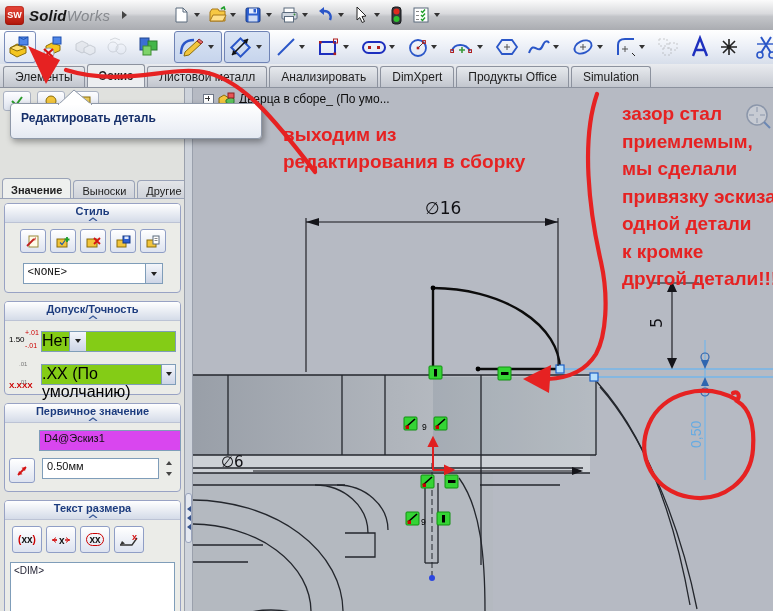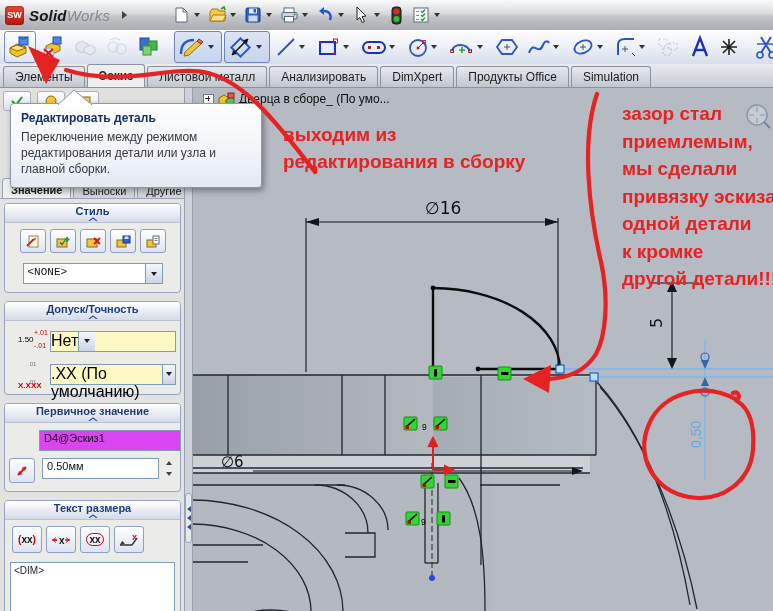--- a/index.html
+++ b/index.html
@@ -62,28 +62,28 @@
   .btnrow{display:flex;justify-content:center;padding:6px 2px 2px;}
   .mini-btn{width:24px;height:22px;border:1px solid #8f9ec6;border-radius:3px;margin:0 2px;
     background:linear-gradient(#ffffff,#dde3f0);display:flex;align-items:center;justify-content:center;}
   .combo{display:flex;width:138px;margin:8px auto 8px;border:1px solid #7f9db9;background:#fff;height:19px;}
   .combo .val{flex:1;font-size:11px;padding:2px 4px;white-space:nowrap;overflow:hidden;color:#111;font-family:Liberation Mono, monospace;}
   .cbtn{width:16px;background:linear-gradient(#f4f6fb,#cdd5e6);border-left:1px solid #7f9db9;
     display:flex;align-items:center;justify-content:center;}
   .cbtn::after{content:"";width:0;height:0;border-top:4px solid #222;
     border-left:3.5px solid transparent;border-right:3.5px solid transparent;}
   .tol-row{display:flex;align-items:center;margin:7px 4px;}
-  .tol-ic{width:32px;height:26px;position:relative;flex:none;margin-left:9px;}
+  .tol-ic{width:32px;height:26px;position:relative;flex:none;}
   .tol-ic .num{position:absolute;left:0;top:7px;font-size:8px;color:#000;}
   .tol-ic .plus{position:absolute;left:16px;top:1px;font-size:7px;color:#c00;}
   .tol-ic .minus{position:absolute;left:16px;top:14px;font-size:7px;color:#c00;}
   .prec-ic .t{position:absolute;left:10px;top:0;font-size:6px;color:#777;}
   .prec-ic .m{position:absolute;left:0;top:20px;font-size:8px;color:#c00;font-weight:bold;}
   .prec-ic .b{position:absolute;left:10px;top:18px;font-size:6px;color:#777;}
-  .combo2{display:flex;flex:1;border:1px solid #7f9db9;background:#fef9c3;height:19px;}
+  .combo2{display:flex;flex:1;border:1px solid #7f9db9;background:#84cc16;height:19px;}
   .field{border:1px solid #7f9db9;background:#d946ef;height:17px;font-size:11px;
     padding:1px 4px;width:132px;margin:7px 4px 0 34px;color:#111;}
   .prow{display:flex;margin:7px 4px 8px;}
   .arrow-btn{width:24px;height:23px;border:1px solid #8f9ec6;border-radius:3px;
     background:linear-gradient(#ffffff,#dde3f0);display:flex;align-items:center;justify-content:center;margin-right:7px;}
   .field2{border:1px solid #7f9db9;background:#fff;height:17px;font-size:11px;
     padding:1px 4px;flex:1;color:#111;}
   .spin{width:14px;height:21px;display:flex;flex-direction:column;margin-left:3px;}
   .spin i{flex:1;display:flex;align-items:center;justify-content:center;}
   .spin i.up::after{content:"";border-bottom:4px solid #444;border-left:3.5px solid transparent;border-right:3.5px solid transparent;}
@@ -690,21 +690,20 @@
     <span>Дверца в сборе_ (По умо...</span>
   </div>
 </div>
 
 <div class="tooltip">
   <svg class="tt-tail" width="36" height="16">
     <polygon points="1,16 35,16 17,1" fill="#ffffff" stroke="#8e98a8"></polygon>
     <rect x="2" y="14.5" width="32" height="2.5" fill="#ffffff"></rect>
   </svg>
   <div class="tt-title">Редактировать деталь</div>
-  <div class="tt-body">Переключение между режимом редактирования детали или узла и главной сборки.</div>
 </div>
 
 <svg class="annot" width="773" height="611" viewBox="0 0 773 611">
   <g stroke="#e62222" stroke-width="4.2" fill="none" stroke-linecap="round">
     <path d="M315,172 C272,116 243,82 208,73 C172,64 124,88 66,70"></path>
     <path d="M597,94 C581,140 589,210 601,262 C609,298 606,336 596,354 C586,370 570,378 548,379"></path>
     <path d="M737,400 C704,381 662,393 649,424 C635,457 654,491 689,497 C723,503 751,480 753,449 C755,421 747,407 737,401 C741,394 737,391 733,393"></path>
   </g>
   <polygon points="28,46 60,60 46,84" fill="#e62222"></polygon>
   <polygon points="523,379 551,365 549,393" fill="#e62222"></polygon>

